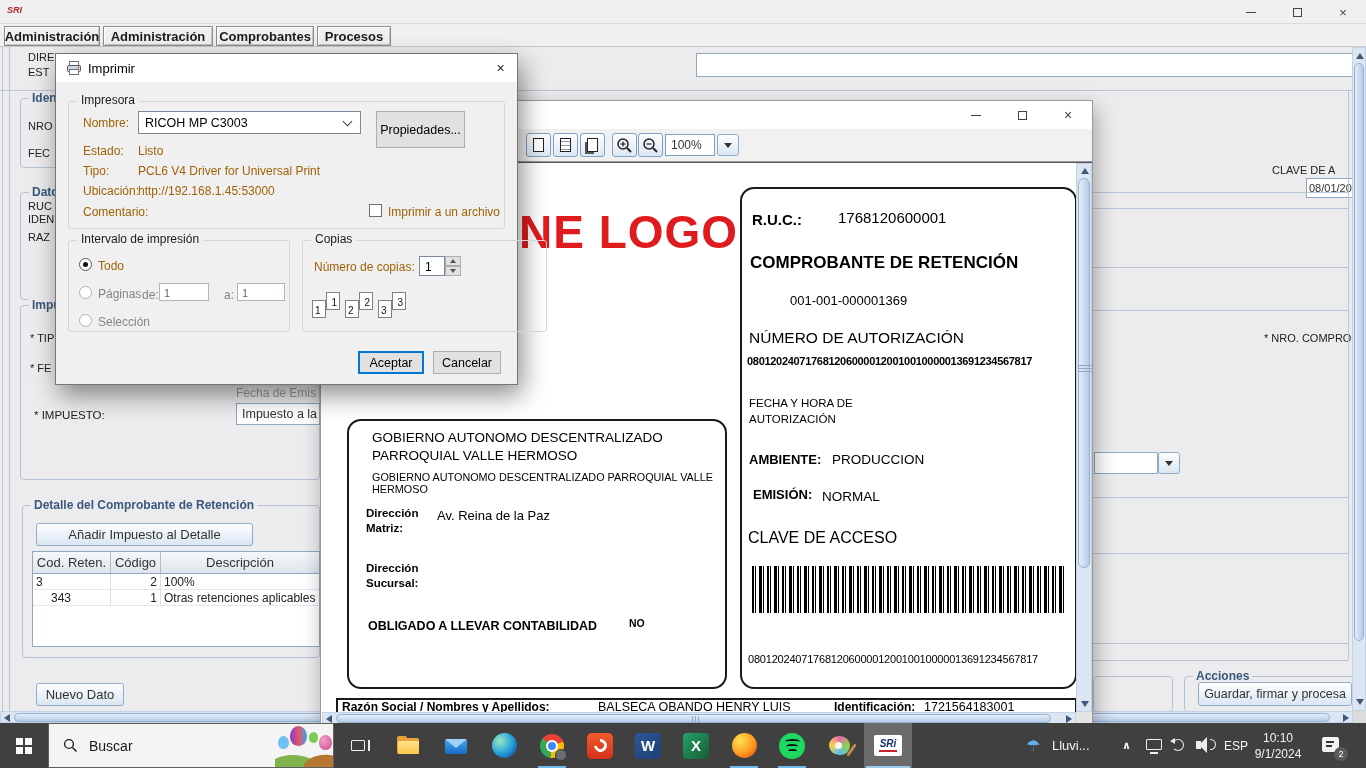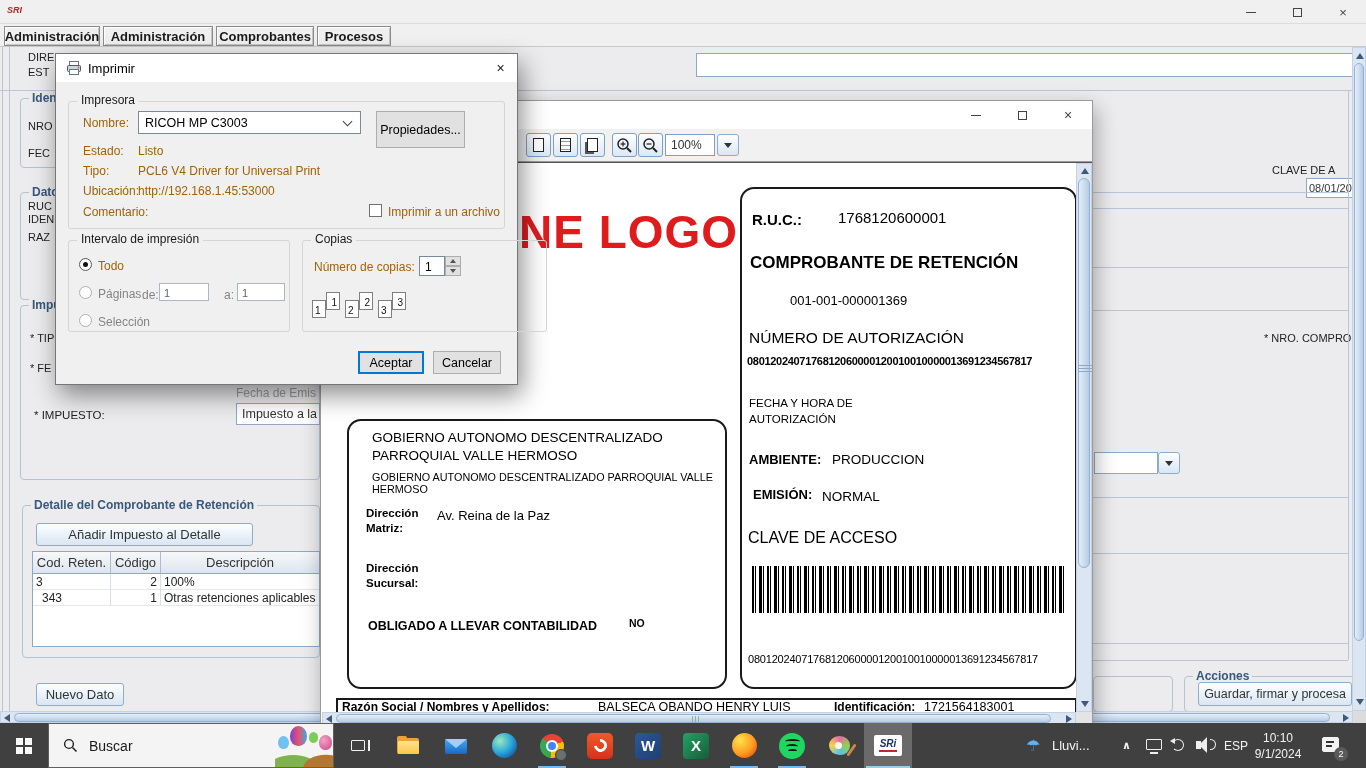--- a/index.html
+++ b/index.html
@@ -149,21 +149,21 @@
   </div>
   <div class="jbtn" style="left:36px;top:523px;width:217px;height:23px">Añadir Impuesto al Detalle</div>
 
   <div class="a" id="dtable">
     <div class="th" style="left:0;width:78px">Cod. Reten.</div>
     <div class="th" style="left:78px;width:50px">Código</div>
     <div class="th" style="left:128px;width:158px;border-right:none">Descripción</div>
     <div class="td" style="left:0;top:22px;width:78px;padding-left:3px">3</div>
     <div class="td" style="left:78px;top:22px;width:50px;justify-content:flex-end;padding-right:3px">2</div>
     <div class="td" style="left:128px;top:22px;width:158px;padding-left:3px;border-right:none">100%</div>
-    <div class="td" style="left:0;top:38px;width:78px;padding-left:9px">343</div>
+    <div class="td" style="left:0;top:38px;width:78px;padding-left:18px">343</div>
     <div class="td" style="left:78px;top:38px;width:50px;justify-content:flex-end;padding-right:3px">1</div>
     <div class="td" style="left:128px;top:38px;width:158px;padding-left:3px;border-right:none">Otras retenciones aplicables el</div>
   </div>
 
   <div class="jbtn" style="left:36px;top:683px;width:88px;height:23px">Nuevo Dato</div>
 
   <span class="flabel" style="left:1272px;top:164px">CLAVE DE A</span>
   <div class="fld" style="left:1306px;top:178px;width:54px;height:20px">
     <span class="fldtext" style="font-size:11px;line-height:18px;padding-left:2px">08/01/2024</span>
   </div>

